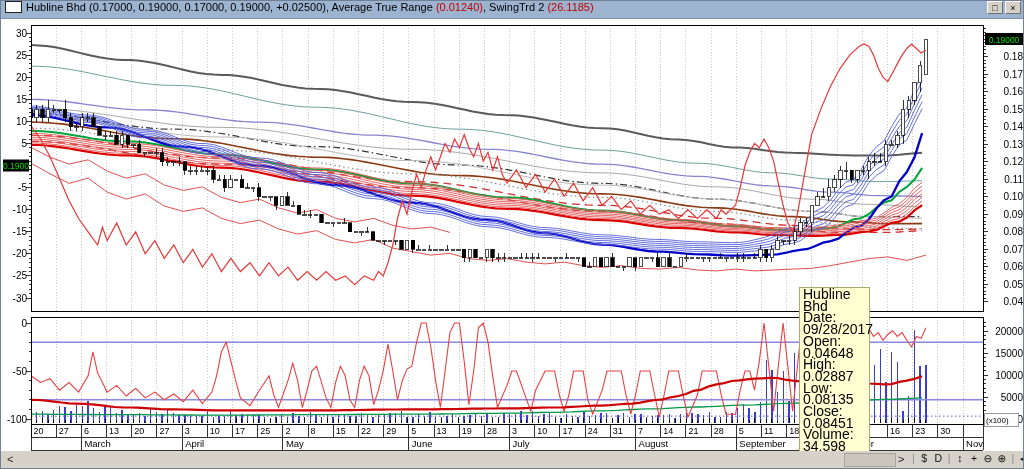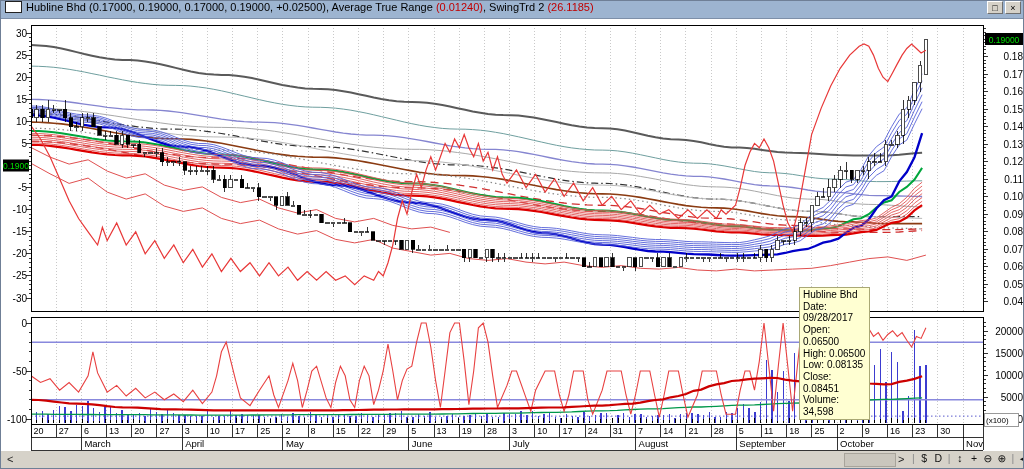--- a/index.html
+++ b/index.html
@@ -10,21 +10,21 @@
        border-bottom:1px solid #7d8fa8;display:flex;padding:0 2px;z-index:10;}
   .ticon{width:15px;height:10px;background:#fff;border:1px solid #222;margin:0 4px 0 2px;flex:0 0 auto;}
   .ttext{font-size:11px;color:#000;white-space:nowrap;overflow:hidden;flex:1 1 auto;}
   .ttext .red{color:#c00000;}
   .wbtns{flex:0 0 auto;display:flex;}
   .wbtn{width:16px;height:13px;font-size:9px;line-height:10px;background:#d5d1c8;color:#000;
        border:1px solid;border-color:#ffffff #6f6f6f #6f6f6f #ffffff;margin-left:2px;padding:0;
        font-family:"Liberation Sans",sans-serif;}
   svg#cv{position:absolute;left:0;top:0;z-index:1;}
   .tooltip{position:absolute;left:798px;top:286px;width:71px;background:#ffffd2;border:1px solid #a9a875;
-       font-size:10px;line-height:11.7px;padding:1px 3px;box-sizing:border-box;color:#000;z-index:5;}
+       font-size:14px;line-height:11.7px;padding:1px 3px;box-sizing:border-box;color:#000;z-index:5;}
   .hscroll{position:absolute;left:0;top:450px;width:1024px;height:19px;background:#d6d2c9;z-index:6;}
   .sarrow{position:absolute;top:2px;font-size:11px;line-height:12px;color:#222;}
   .sarrow.l{left:6px;}
   .sarrow.r{left:897px;}
   .sthumb{position:absolute;left:843px;top:2px;width:50px;height:12px;background:#cac6bd;border:1px solid #a8a49b;}
   .btoolbar{position:absolute;left:911px;top:1px;display:flex;gap:5px;align-items:center;
        font-size:10.5px;color:#111;white-space:nowrap;}
   .btoolbar .tbi{display:inline-block;min-width:9px;text-align:center;}
   .btoolbar .tsep{color:#8a8a8a;}
 </style>
@@ -1125,22 +1125,22 @@
     <span class="ttext"><span>Hubline Bhd (0.17000, 0.19000, 0.17000, 0.19000, +0.02500), Average True Range </span><span class="red">(0.01240)</span><span>, SwingTrd 2 </span><span class="red">(26.1185)</span></span>
     <span class="wbtns">
       <button class="wbtn">□</button>
       <button class="wbtn">×</button>
     </span>
   </div>
 
   <div class="tooltip">
     <div>Hubline Bhd</div>
     <div>Date: 09/28/2017</div>
-    <div>Open: 0.06500</div>
-    <div>High: 0.06500</div>
+    <div>Open: 0.04648</div>
+    <div>High: 0.02887</div>
     <div>Low: 0.08135</div>
     <div>Close: 0.08451</div>
     <div>Volume: 34,598</div>
   </div>
 
   <div class="hscroll">
     <span class="sarrow l">&lt;</span>
     <span class="sthumb"></span>
     <span class="sarrow r">&gt;</span>
     <span class="btoolbar" id="btoolbar">

